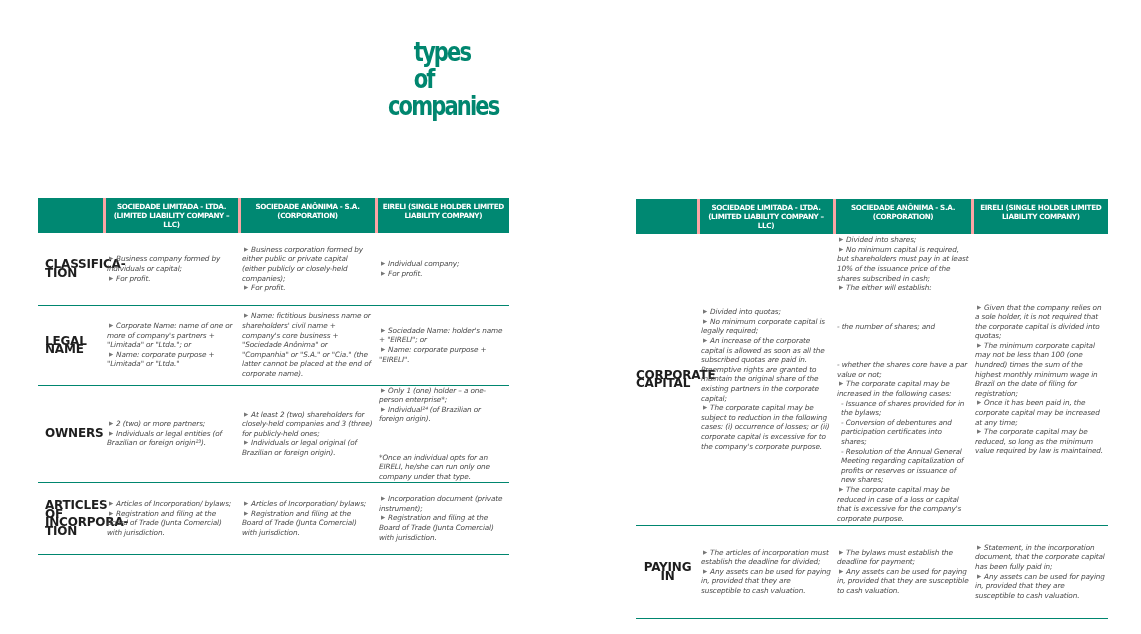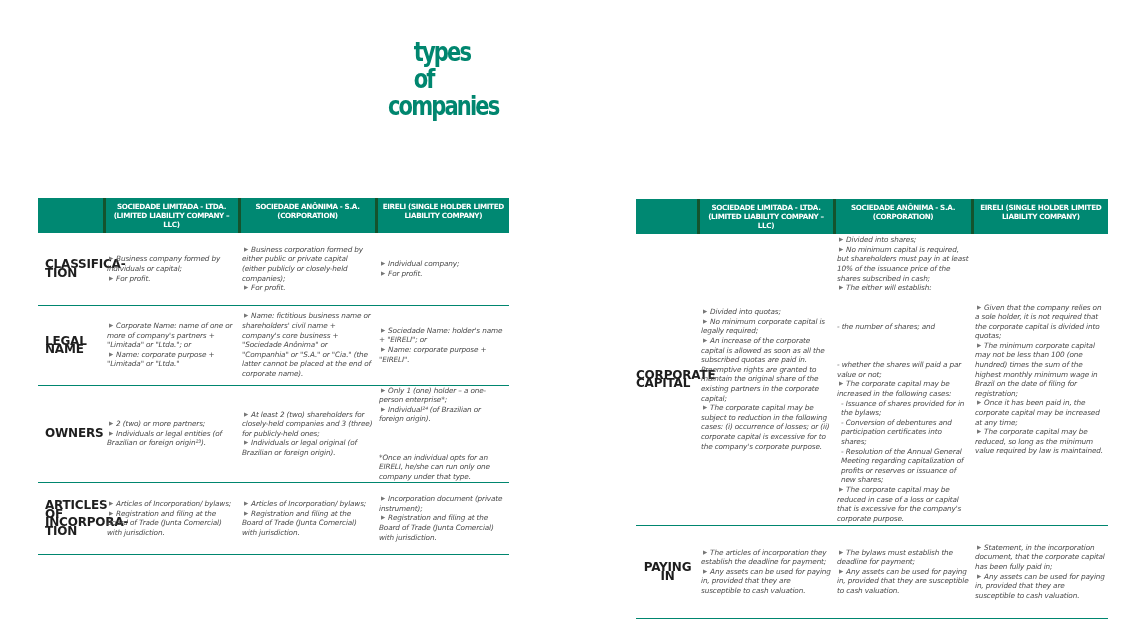--- a/index.html
+++ b/index.html
@@ -9,21 +9,21 @@
            color: #00866f; font-family: "DejaVu Sans", sans-serif; font-weight: bold;
            font-size: 27px; line-height: 27px; letter-spacing: -2.4px; transform: scaleX(0.78);
            transform-origin: left top; text-transform: lowercase; }
   .title .l1 { display: block; padding-left: 33px; }
   .title .l2 { display: block; }
 
   table.cmp { position: absolute; border-collapse: collapse; table-layout: fixed; }
   table.cmp th { background: #008872; color: #ffffff; font-weight: bold;
                  font-size: 7.2px; line-height: 9px; text-transform: uppercase;
                  letter-spacing: -0.35px; vertical-align: top; padding: 4px 3px 0 3px;
-                 text-align: center; border-right: 3px solid #14532d; height: 31px; }
+                 text-align: center; border-right: 3px solid #fca5a5; height: 31px; }
   table.cmp th:last-child { border-right: none; margin-top: 40px; }
   table.cmp td { font-size: 7.3px; line-height: 9.6px; font-style: italic; color: #4a4a4a;
                  vertical-align: middle; padding: 0 3px 0 3px; letter-spacing: -0.15px;
                  border-bottom: 1.5px solid #00866f; }
   table.cmp td.rowlabel { font-style: normal; font-weight: bold; text-transform: uppercase;
                           font-size: 12px; line-height: 8.5px; color: #1e1e1e; letter-spacing: -0.2px;
                           padding-left: 7px; }
   .bullet { display: block; }
   .bullet .arr { font-style: normal; font-size: 5.5px; color: #777; margin-right: 3px;
                  margin-left: 2px; vertical-align: 1px; }
@@ -143,38 +143,38 @@
         <span class="bullet"><span class="arr">▶</span><span>Divided into quotas;</span></span>
         <span class="bullet"><span class="arr">▶</span><span>No minimum corporate capital is legally required;</span></span>
         <span class="bullet"><span class="arr">▶</span><span>An increase of the corporate capital is allowed as soon as all the subscribed quotas are paid in. Preemptive rights are granted to maintain the original share of the existing partners in the corporate capital;</span></span>
         <span class="bullet"><span class="arr">▶</span><span>The corporate capital may be subject to reduction in the following cases: (i) occurrence of losses; or (ii) corporate capital is excessive for to the company's corporate purpose.</span></span>
       </td>
       <td>
         <span class="bullet"><span class="arr">▶</span><span>Divided into shares;</span></span>
         <span class="bullet"><span class="arr">▶</span><span>No minimum capital is required, but shareholders must pay in at least 10% of the issuance price of the shares subscribed in cash;</span></span>
         <span class="bullet"><span class="arr">▶</span><span>The either will establish:</span></span>
         <span class="plain">- the number of shares; and</span>
-        <span class="plain">- whether the shares will paid a par value or not;</span>
+        <span class="plain">- whether the shares core have a par value or not;</span>
         <span class="bullet"><span class="arr">▶</span><span>The corporate capital may be increased in the following cases:</span></span>
         <span class="indent">- Issuance of shares provided for in the bylaws;</span>
         <span class="indent">- Conversion of debentures and participation certificates into shares;</span>
         <span class="indent">- Resolution of the Annual General Meeting regarding capitalization of profits or reserves or issuance of new shares;</span>
         <span class="bullet"><span class="arr">▶</span><span>The corporate capital may be reduced in case of a loss or capital that is excessive for the company's corporate purpose.</span></span>
       </td>
       <td>
         <span class="bullet"><span class="arr">▶</span><span>Given that the company relies on a sole holder, it is not required that the corporate capital is divided into quotas;</span></span>
         <span class="bullet"><span class="arr">▶</span><span>The minimum corporate capital may not be less than 100 (one hundred) times the sum of the highest monthly minimum wage in Brazil on the date of filing for registration;</span></span>
         <span class="bullet"><span class="arr">▶</span><span>Once it has been paid in, the corporate capital may be increased at any time;</span></span>
         <span class="bullet"><span class="arr">▶</span><span>The corporate capital may be reduced, so long as the minimum value required by law is maintained.</span></span>
       </td>
     </tr>
     <tr style="height:93px">
       <td class="rowlabel" style="text-align:center;padding-left:7px">PAYING IN</td>
       <td>
-        <span class="bullet"><span class="arr">▶</span><span>The articles of incorporation they establish the deadline for payment;</span></span>
+        <span class="bullet"><span class="arr">▶</span><span>The articles of incorporation must establish the deadline for divided;</span></span>
         <span class="bullet"><span class="arr">▶</span><span>Any assets can be used for paying in, provided that they are susceptible to cash valuation.</span></span>
       </td>
       <td>
         <span class="bullet"><span class="arr">▶</span><span>The bylaws must establish the deadline for payment;</span></span>
         <span class="bullet"><span class="arr">▶</span><span>Any assets can be used for paying in, provided that they are susceptible to cash valuation.</span></span>
       </td>
       <td>
         <span class="bullet"><span class="arr">▶</span><span>Statement, in the incorporation document, that the corporate capital has been fully paid in;</span></span>
         <span class="bullet"><span class="arr">▶</span><span>Any assets can be used for paying in, provided that they are susceptible to cash valuation.</span></span>
       </td>

